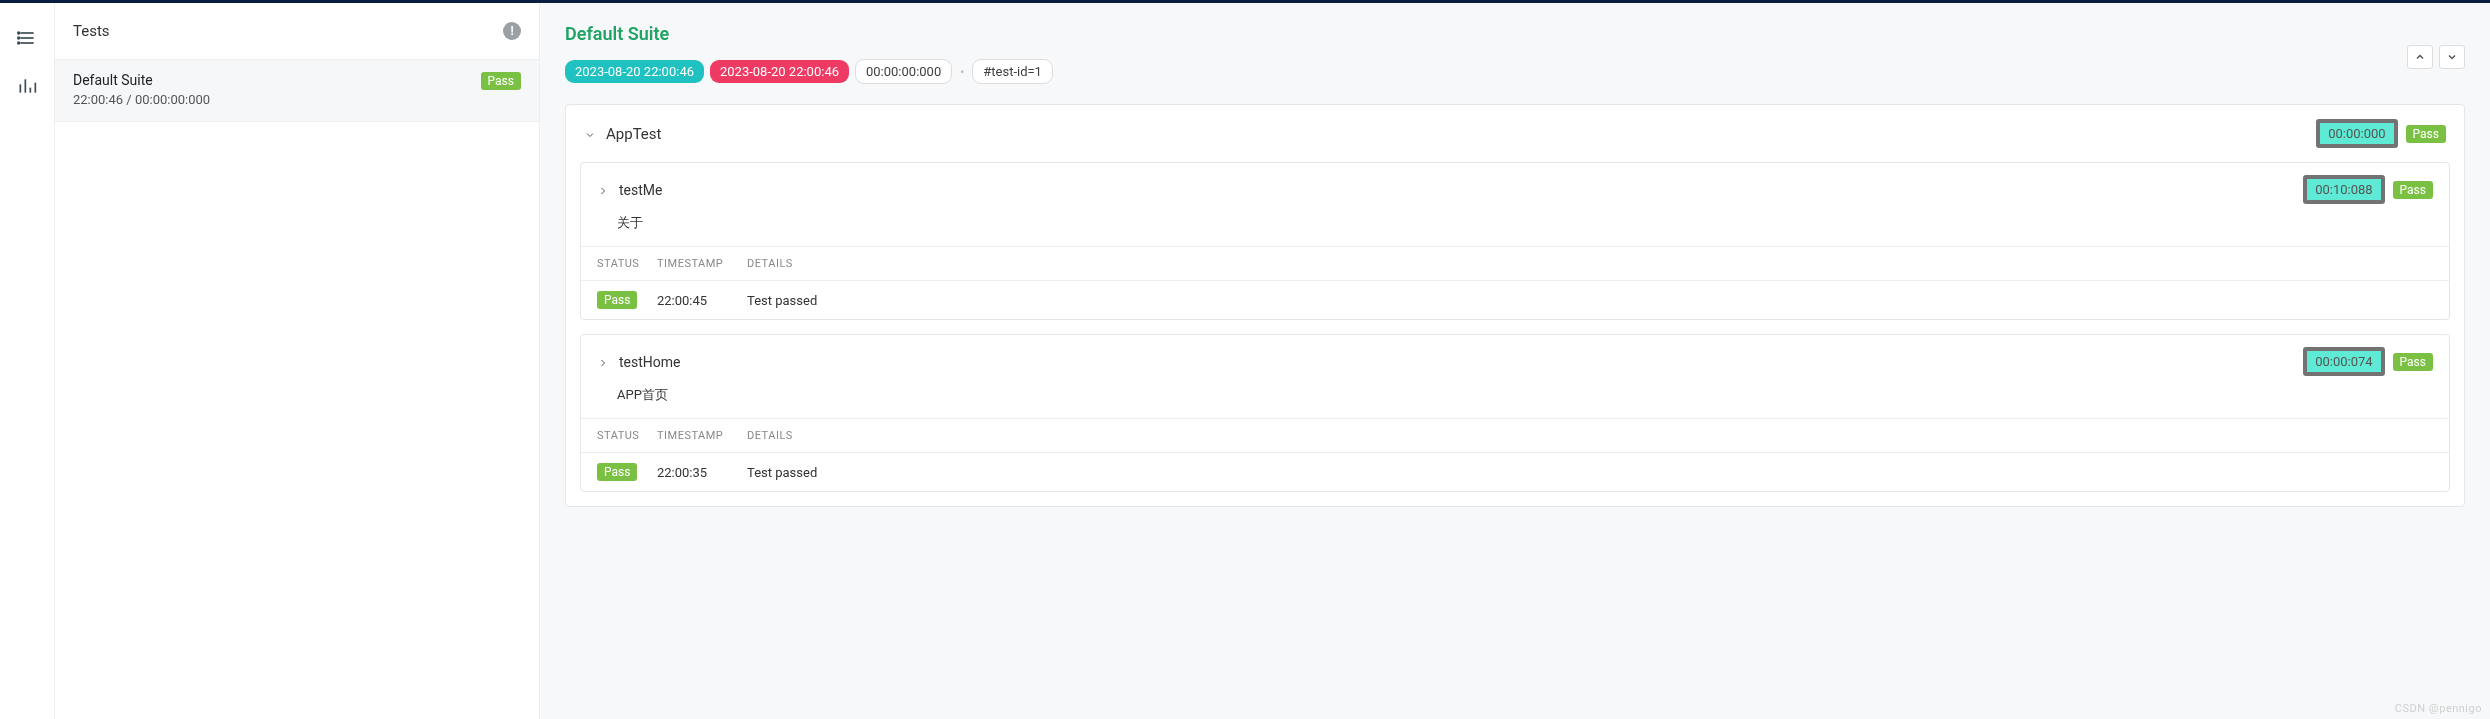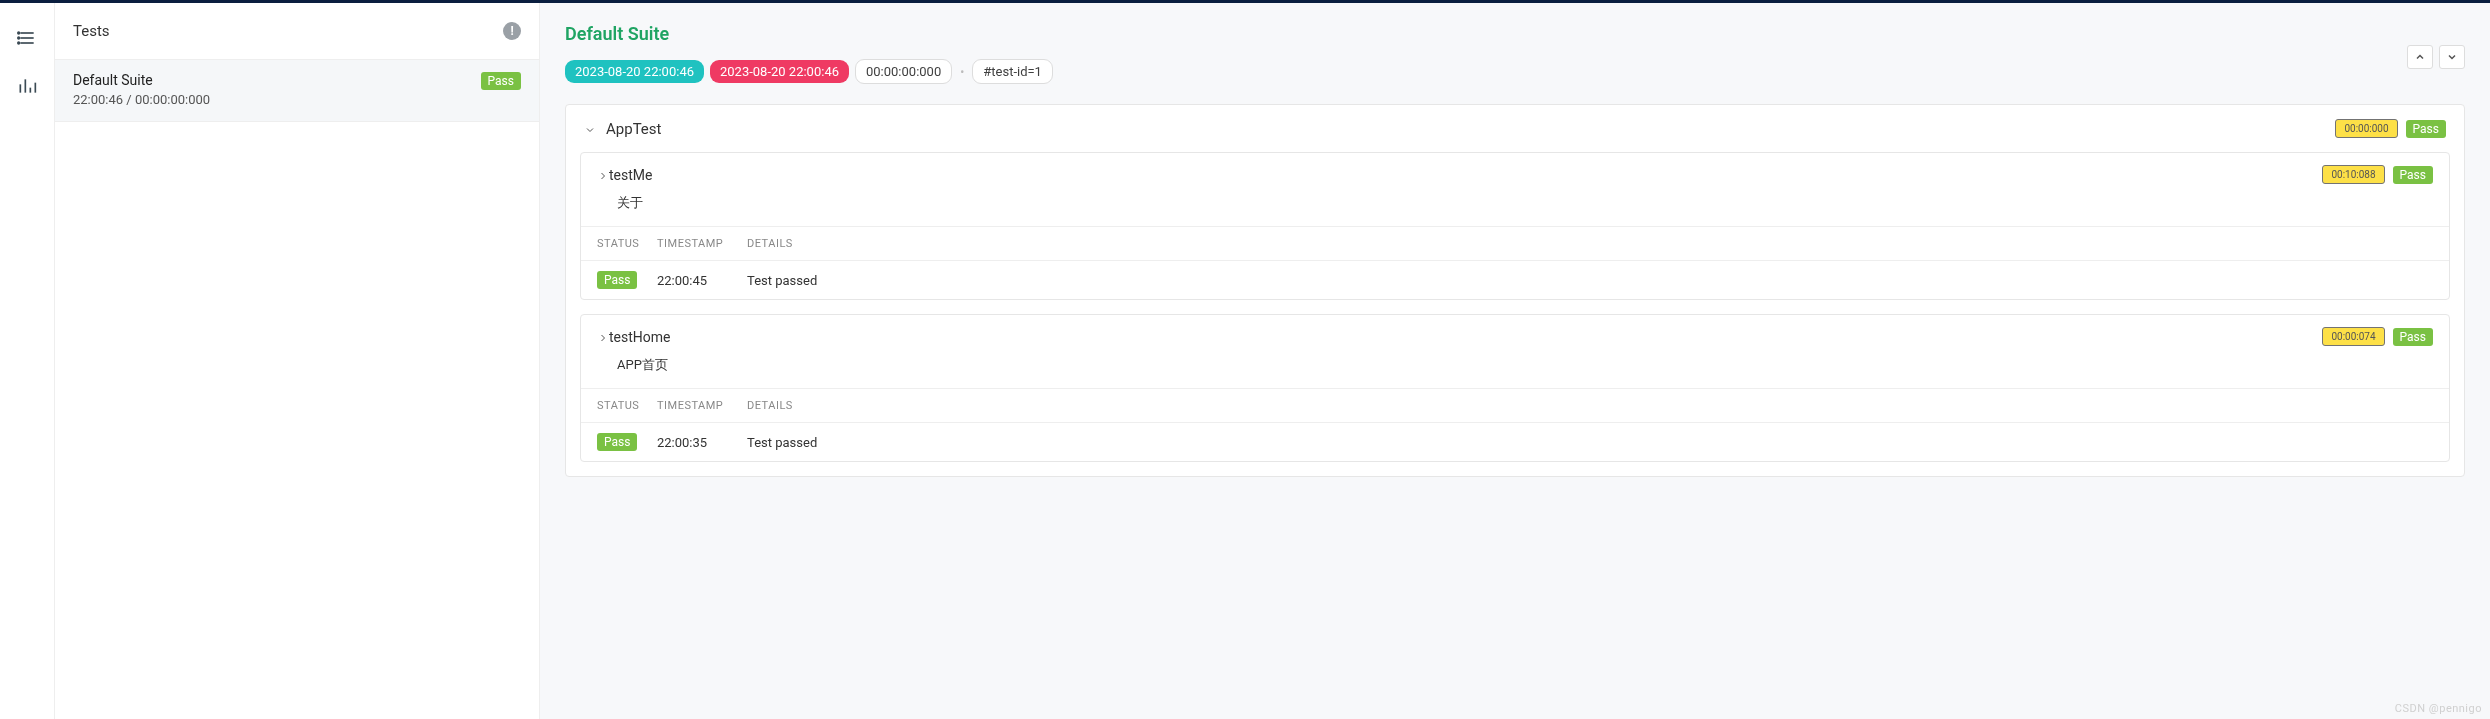--- a/index.html
+++ b/index.html
@@ -123,39 +123,39 @@
   display: flex;
   align-items: center;
   justify-content: space-between;
   padding: 14px 18px;
 }
 .class-header-left { display: flex; align-items: center; gap: 10px; }
 .chev { width: 12px; height: 12px; color: #555; }
 .class-name { font-size: 15px; color: #333; }
 .right-group { display: flex; align-items: center; gap: 8px; }
 .dur-box {
-  border: 1px solid #737373;
+  border: 4px solid #737373;
   border-radius: 3px;
   padding: 3px 8px;
-  font-size: 10px;
+  font-size: 13px;
   color: #555;
-  background: #fde047;
+  background: #5eead4;
 }
 .test-card {
   margin: 0 14px 14px 14px;
   border: 1px solid #e6e6e6;
   border-radius: 4px;
 }
 .test-header {
   display: flex;
   align-items: center;
   justify-content: space-between;
   padding: 12px 16px 6px 16px;
 }
-.test-header-left { display: flex; align-items: center; }
+.test-header-left { display: flex; align-items: center; gap: 10px; }
 .test-name { font-size: 14px; color: #333; }
 .test-desc {
   padding: 4px 16px 14px 36px;
   font-size: 13px;
   color: #333;
   border-bottom: 1px solid #eee;
 }
 .log-table { width: 100%; }
 .log-head, .log-row {
   display: flex;

